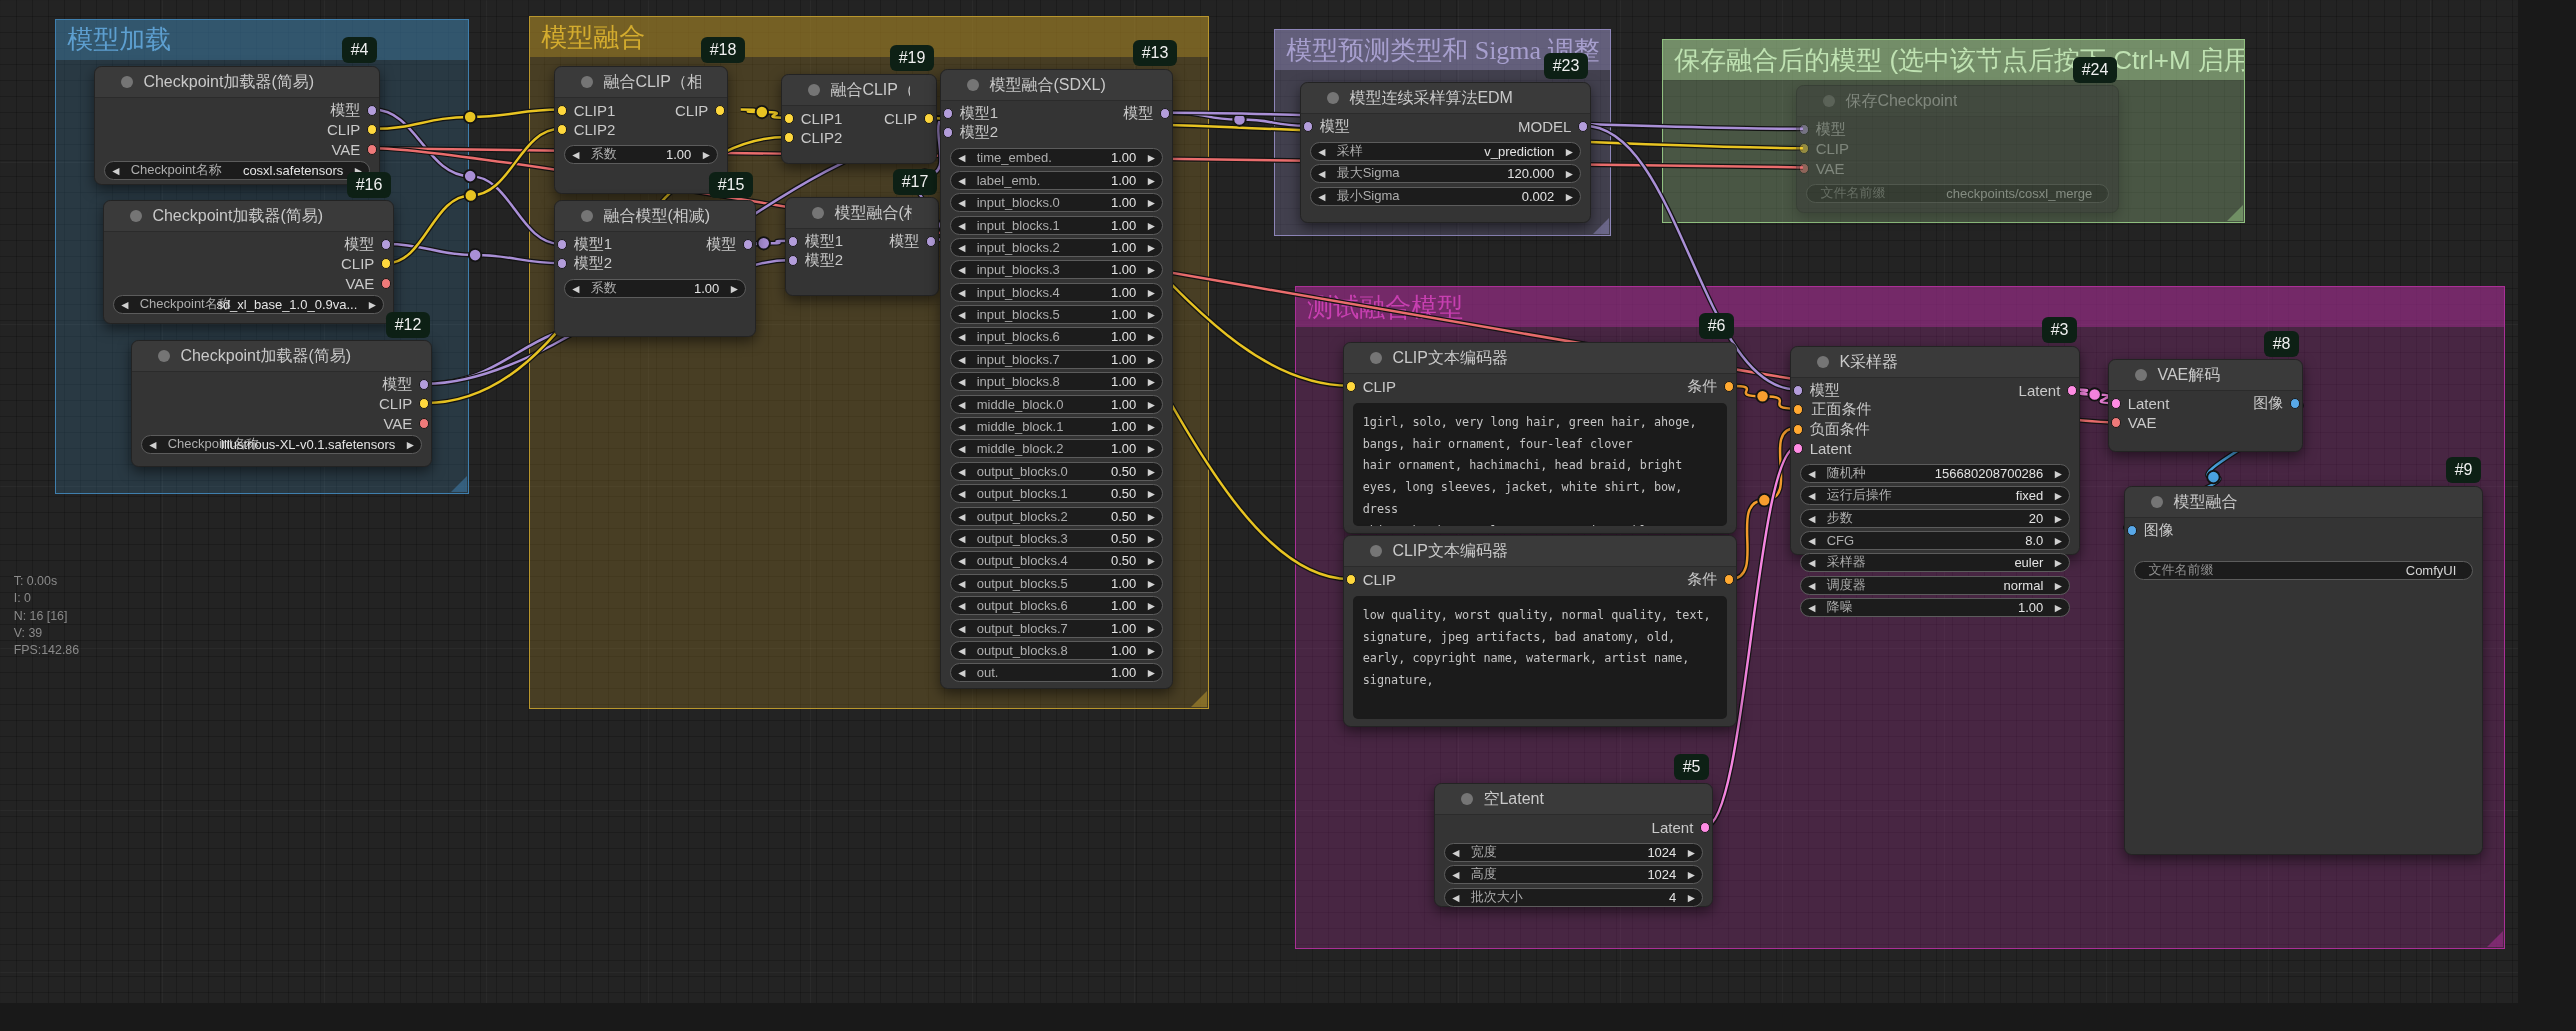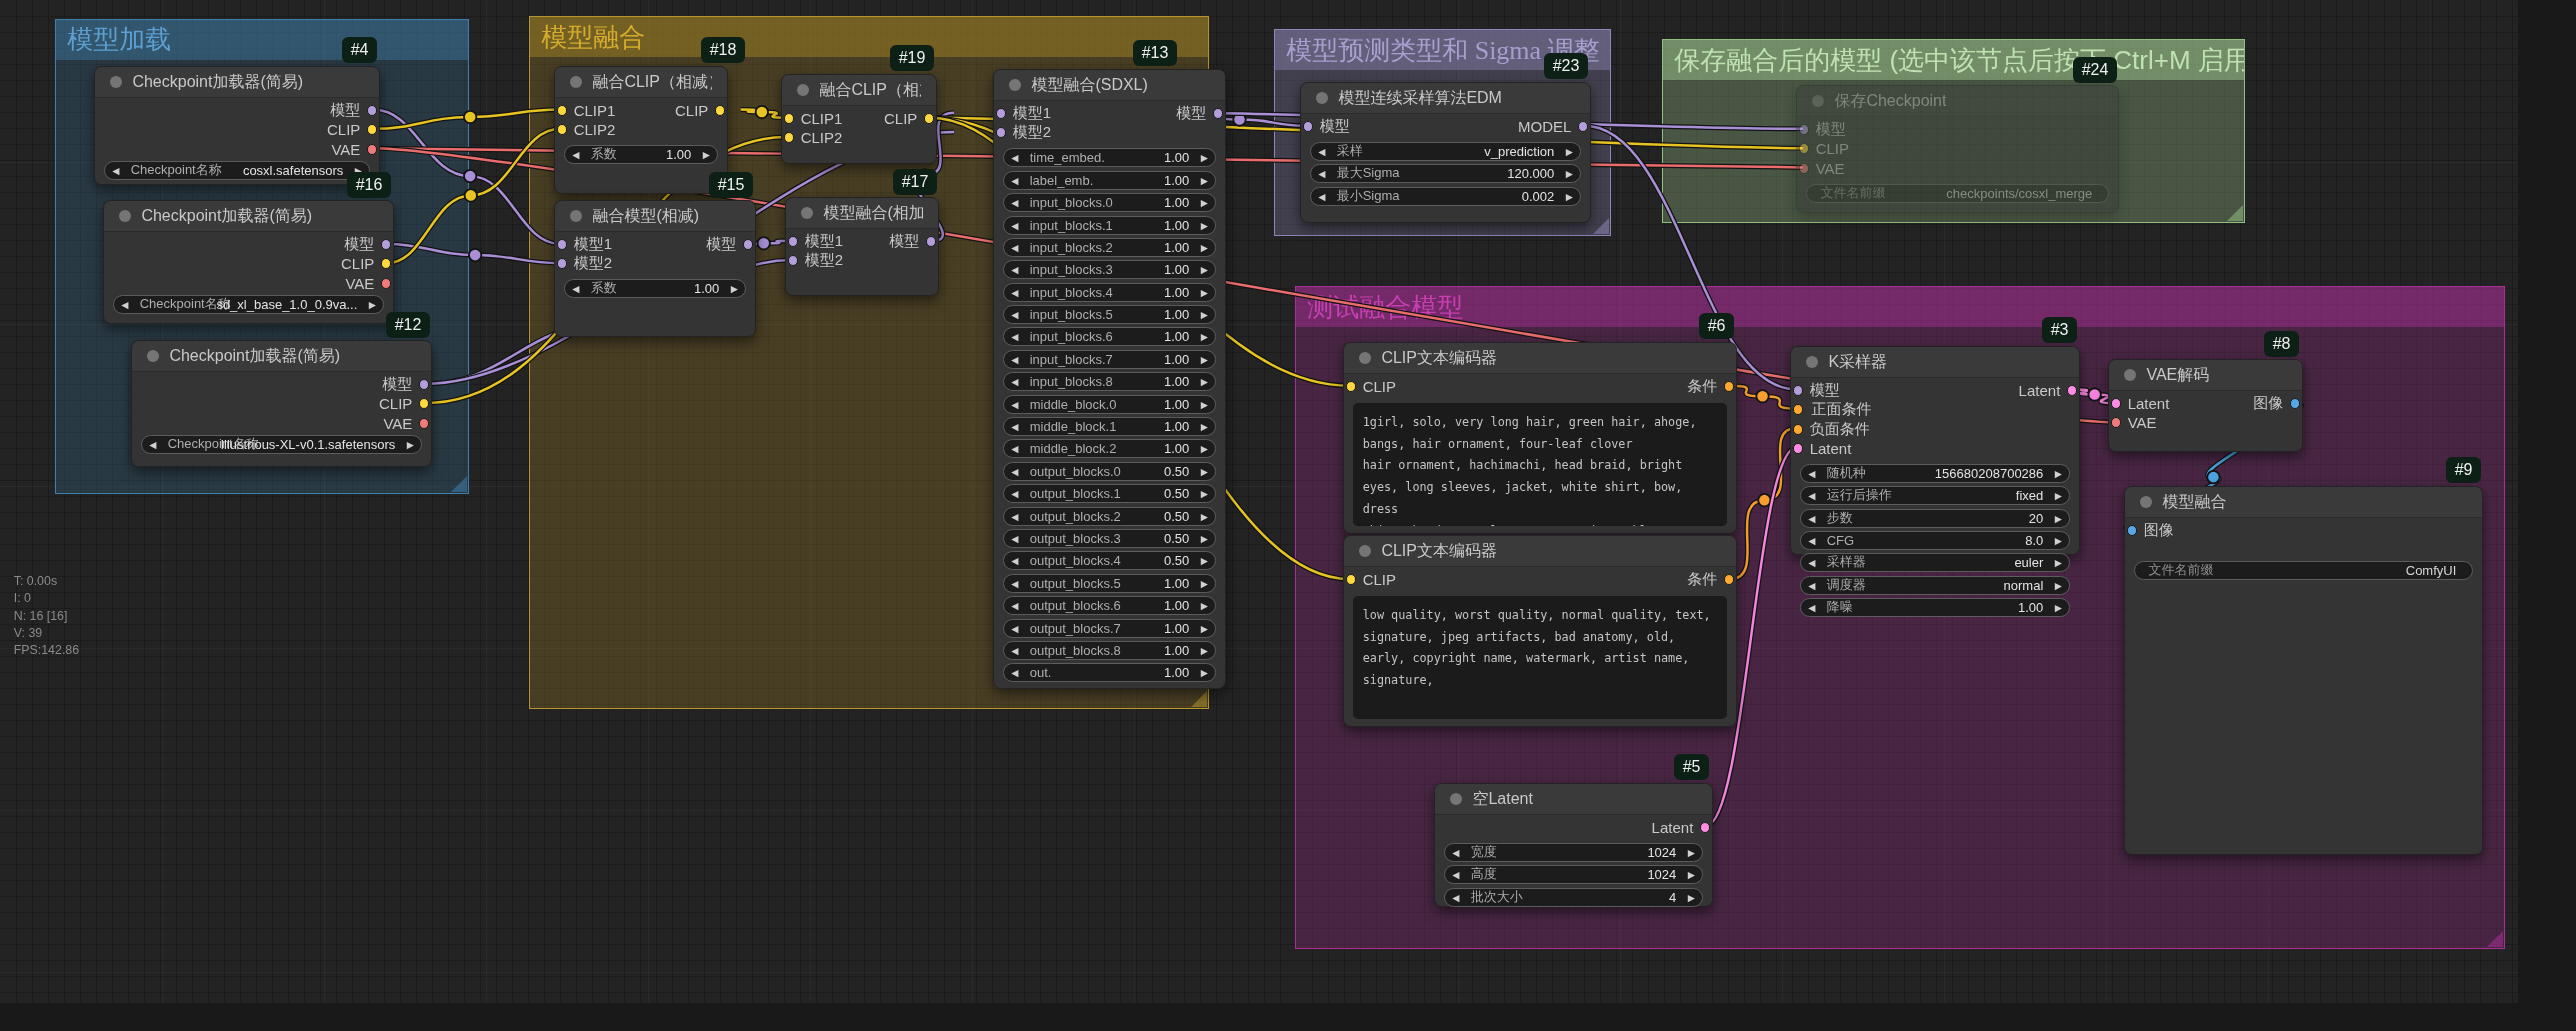--- a/index.html
+++ b/index.html
@@ -13,21 +13,21 @@
     background-size:16px 16px,16px 16px,162px 162px,162px 162px;}
   .group{position:absolute;border:1.2px solid;box-sizing:border-box;z-index:1;}
   .group-header{position:absolute;left:0;top:0;right:0;height:40px;display:flex;align-items:center;
     padding:0 11.2px;font-size:26px;white-space:nowrap;overflow:hidden;}
   .group-corner{position:absolute;right:1.2px;bottom:1.2px;width:0;height:0;
     border-left:16px solid transparent;border-bottom:16px solid;opacity:.55;}
   #links{position:absolute;left:0;top:0;z-index:2;}
   .node{position:absolute;background:#343434;border:0.6px solid #232323;border-radius:7.5px;
     box-shadow:0 5px 12.4px rgba(0,0,0,.5);box-sizing:border-box;z-index:3;}
   .node-header{height:30px;background:#3a3a3a;border-radius:6.8px 6.8px 0 0;border-bottom:0.6px solid #2b2b2b;
-    display:flex;align-items:center;gap:10px;padding:0 15px;}
+    display:flex;align-items:center;gap:10px;padding:0 26px;}
   .collapse-dot{width:12.4px;height:12.4px;border-radius:50%;background:#757575;flex:0 0 auto;}
   .node-title{font-size:16px;color:#c9c9c9;white-space:nowrap;overflow:hidden;}
   .slot{position:absolute;height:19px;display:flex;align-items:center;gap:6.2px;
     font-size:15px;color:#c9c9c9;white-space:nowrap;}
   .slot.in{left:1.9px;}
   .slot.out{right:1.9px;flex-direction:row-reverse;}
   .slot-dot{width:10.6px;height:10.6px;border-radius:50%;border:1.2px solid #1a1a1a;box-sizing:border-box;flex:0 0 auto;}
   .widget{position:absolute;left:8.7px;right:8.7px;height:18.7px;background:#1c1c1c;border:0.6px solid #5c5c5c;
     border-radius:10px;font-size:13px;box-sizing:border-box;}
   .warrow{position:absolute;top:0;bottom:0;display:flex;align-items:center;font-size:9.3px;color:#d0d0d0;}
@@ -305,21 +305,21 @@
       <div class="slot in" style="top: 53px;">
         <span class="slot-dot" style="background: rgb(179, 157, 219);"></span>
         <span>模型2</span>
       </div>
       <div class="slot out" style="top: 34px;">
         <span class="slot-dot" style="background: rgb(179, 157, 219);"></span>
         <span>模型</span>
       </div>
     </div>
     <div class="badge" style="top: 169px; left: 893px;">#17</div>
-    <div class="node" style="left: 993px; top: 69px; width: 233px; height: 620px;">
+    <div class="node" style="left: 940px; top: 69px; width: 233px; height: 620px;">
       <div class="node-header">
         <span class="collapse-dot"></span>
         <span class="node-title">模型融合(SDXL)</span>
       </div>
       <div class="slot in" style="top: 34px;">
         <span class="slot-dot" style="background: rgb(179, 157, 219);"></span>
         <span>模型1</span>
       </div>
       <div class="slot in" style="top: 53px;">
         <span class="slot-dot" style="background: rgb(179, 157, 219);"></span>

